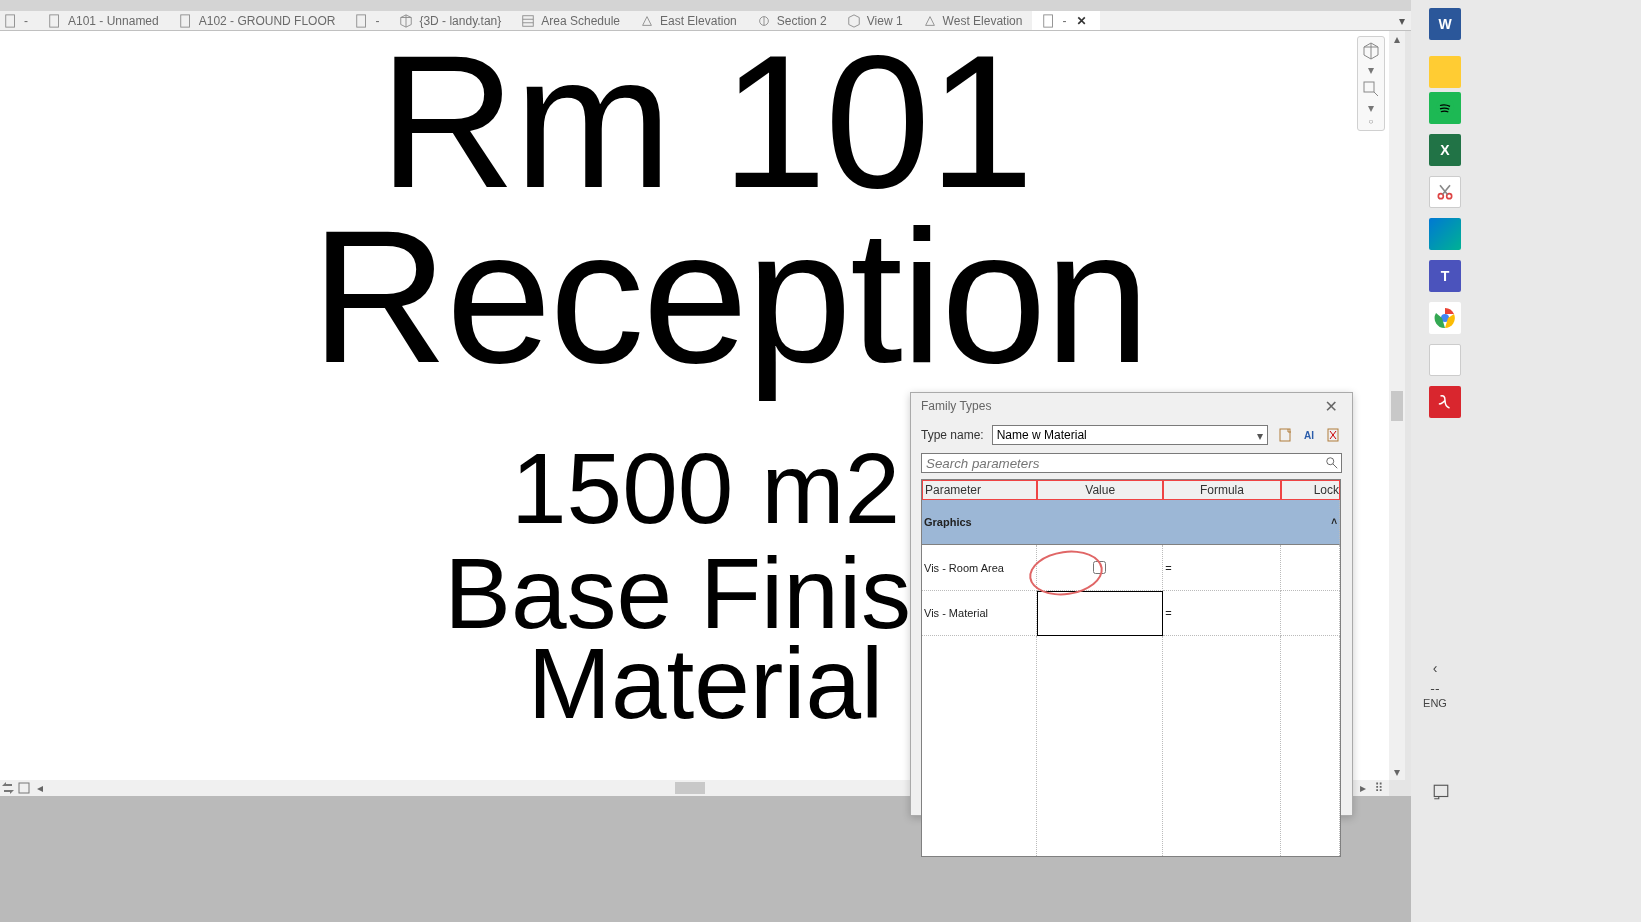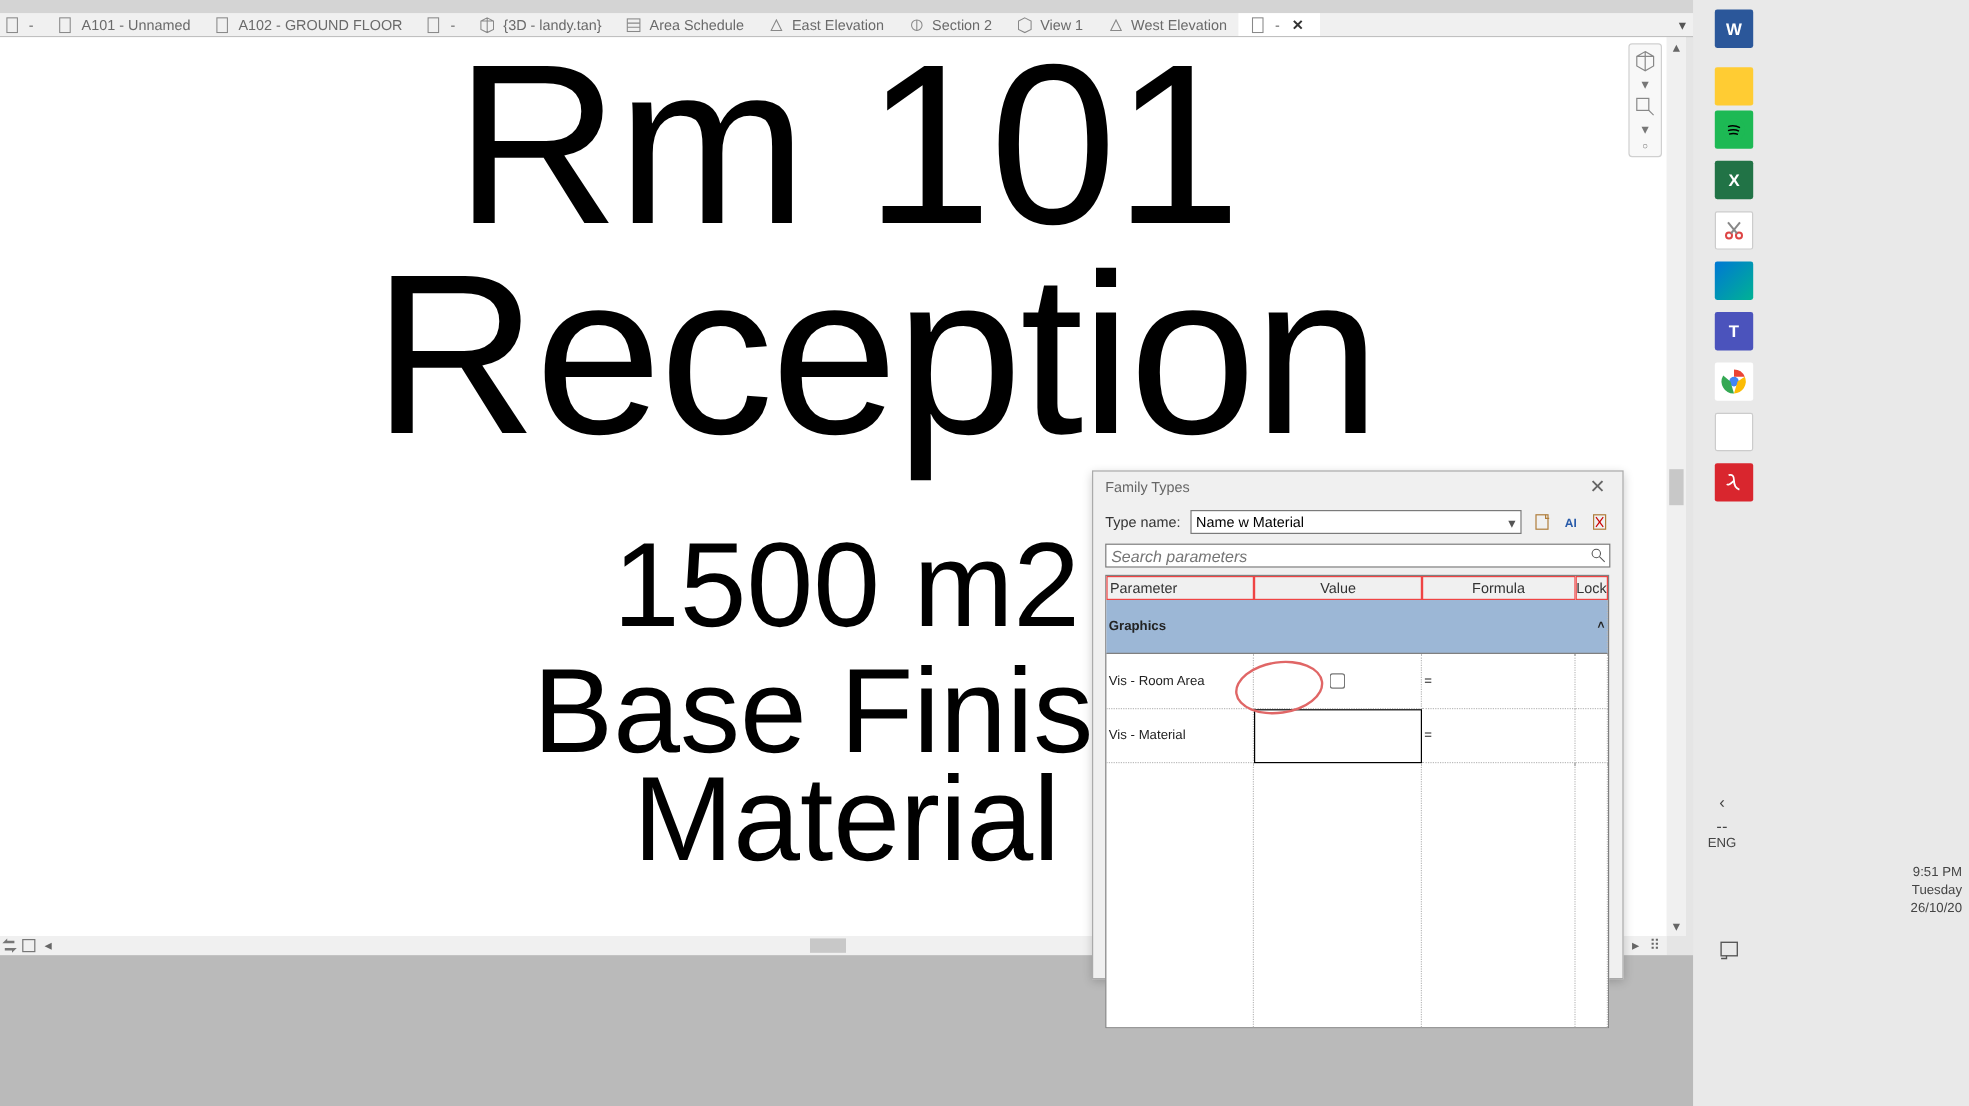--- a/index.html
+++ b/index.html
@@ -70,21 +70,21 @@
   .param-table th { background: #f0f0f0; font-weight: normal; border: 1px solid #ef4444; height: 20px; font-size: 12px; color: #333; }
   .param-table td { border-right: 1px dotted #bbb; border-bottom: 1px dotted #bbb; height: 17px; font-size: 11px; padding: 16px 2px; color: #222; }
   .param-table .group-row td { background: #9cb7d6; font-weight: bold; color: #222; border-bottom: 1px solid #808080; }
   .param-table .group-row .collapse { float: right; font-size: 10px; }
   .param-table input[type="checkbox"] { margin: 0 auto; display: block; }
   .param-table .val-cell { text-align: center; }
   .param-table .val-cell.active-cell { border: 1px solid #000 !important; background: #fff; }
   .col-param { width: 128px; text-align: left; padding-left: 2px; }
   .col-value { width: 148px; }
   .col-formula { width: 134px; }
-  .col-lock { width: 16px; }
+  .col-lock { width: 16px; padding-left: 32px; }
 
   
   .red-circle { position: absolute; left: 1029px; top: 551px; width: 74px; height: 44px; border: 2px solid #e06666; border-radius: 50%; transform: rotate(-8deg); pointer-events: none; }
 
   
   .taskbar { position: absolute; left: 1411px; top: 0; width: 230px; height: 100%; background: #e9e9e9; }
   .taskbar .tb-icon { position: absolute; left: 18px; width: 32px; height: 32px; border-radius: 2px; display: flex; align-items: center; justify-content: center; font-weight: bold; font-size: 14px; color: #fff; }
   .tb-word { top: 8px; background: #2b579a; }
   .tb-explorer { top: 50px; background: #ffcc33; width: 30px; height: 22px; border-radius: 2px 2px 0 0; top: 56px; }
   .tb-spotify { top: 92px; background: #1db954; border-radius: 50%; }
@@ -374,24 +374,19 @@
       <svg viewBox="0 0 24 24" width="18" height="18">
         <path d="M6 4 Q12 2 12 10 Q12 18 18 20 M12 10 Q6 16 4 14" stroke="#fff" stroke-width="2" fill="none"></path>
       </svg>
     </div>
 
   <div class="tray">
     <div class="arrow">‹</div>
     <div style="margin-top:4px;">⚋</div>
     <div style="margin-top:4px;">ENG</div>
   </div>
-  <div class="clock">
-    <div>9:51 PM</div>
-    <div>Tuesday</div>
-    <div>26/10/20</div>
-  </div>
   <div class="notif">
       <svg viewBox="0 0 16 16" width="18" height="18">
         <rect x="2" y="2" width="12" height="10" fill="none" stroke="#555"></rect>
         <path d="M6 12 L6 14 L2 14" fill="none" stroke="#555"></path>
       </svg>
     </div>
 </div>
 
 </body></html>

